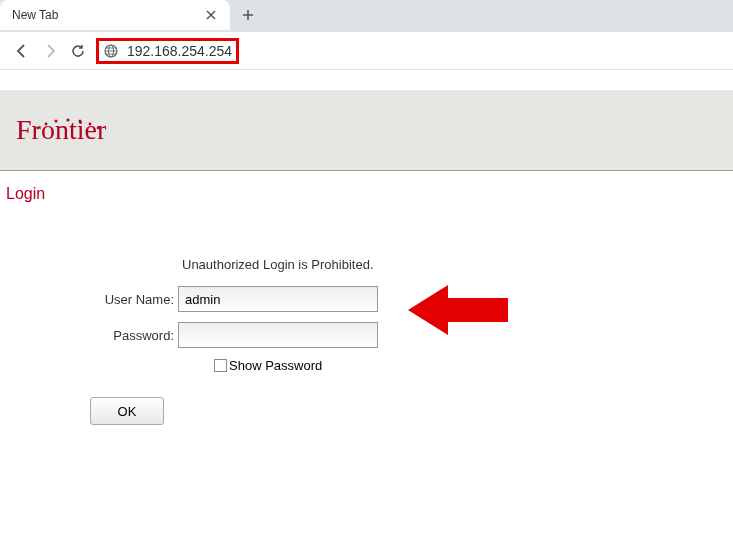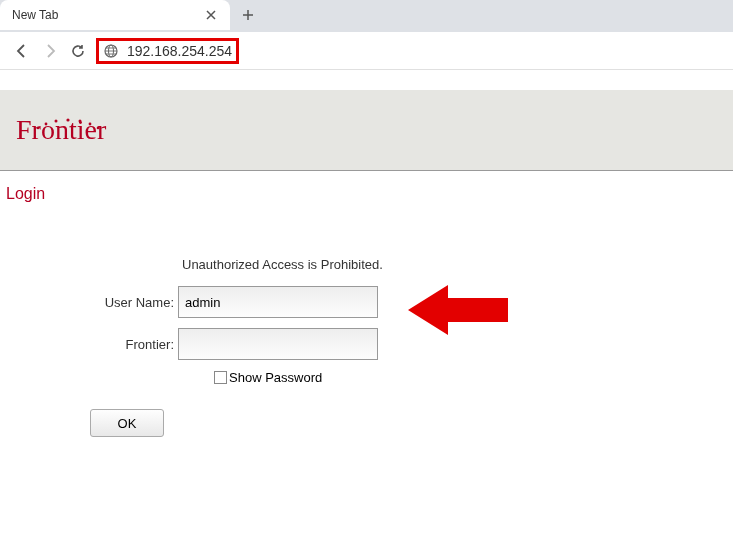--- a/index.html
+++ b/index.html
@@ -27,21 +27,21 @@
     .logo { color: #b50022; font-size: 28px; font-family: Georgia, serif; font-weight: normal; position: relative; display: inline-block; }
     .logo-dots { position: absolute; top: -8px; left: 18px; }
     
     .login-heading { color: #b50022; font-size: 16px; padding: 14px 6px; font-weight: normal; }
     
     .login-form { margin-top: 40px; margin-left: 90px; width: 400px; position: relative; }
     .warning-text { font-size: 13px; color: #333; margin-left: 92px; margin-bottom: 14px; }
     
     .form-row { display: flex; align-items: center; margin-bottom: 10px; }
     .form-label { width: 88px; text-align: right; font-size: 13px; color: #333; padding-right: 4px; }
-    .form-input { width: 200px; height: 32px; border: 1px solid #999; padding: 2px 6px; font-size: 13px; background: linear-gradient(to bottom, #eee, #fdfdfd); }
+    .form-input { width: 200px; height: 26px; border: 1px solid #999; padding: 2px 6px; font-size: 13px; background: linear-gradient(to bottom, #eee, #fdfdfd); }
     
     .checkbox-row { margin-left: 124px; margin-top: 8px; display: flex; align-items: center; gap: 2px; font-size: 13px; }
     .checkbox-el { width: 13px; height: 13px; border: 1px solid #888; background: #fff; display: inline-block; }
     
     .ok-row { margin-top: 24px; }
     .ok-btn { width: 74px; height: 28px; border: 1px solid #aaa; border-radius: 3px; background: linear-gradient(to bottom, #fefefe, #e8e8e8); font-size: 13px; cursor: pointer; }
     
     .arrow-annotation { position: absolute; left: 408px; top: 280px; pointer-events: none; }
   </style>
 </head>
@@ -108,29 +108,29 @@
           <circle cx="64" cy="11" r="1.3" fill="#b50022"></circle>
         </svg>
       </span>
       <span>Frontier</span>
     </div>
   </div>
 
   <div class="login-heading">Login</div>
 
   <div class="login-form">
-    <div class="warning-text">Unauthorized Access is Prohibited.</div>
+    <div class="warning-text">Unauthorized Login is Prohibited.</div>
 
     <div class="form-row">
       <div class="form-label">User Name:</div>
       <input class="form-input" type="text" value="admin" style="">
     </div>
 
     <div class="form-row">
-      <div class="form-label">Frontier:</div>
+      <div class="form-label">Password:</div>
       <input class="form-input" type="password" value="" style="">
     </div>
 
     <div class="checkbox-row">
       <span class="checkbox-el"></span>
       <span>Show Password</span>
     </div>
 
     <div class="ok-row">
       <button class="ok-btn">OK</button>

